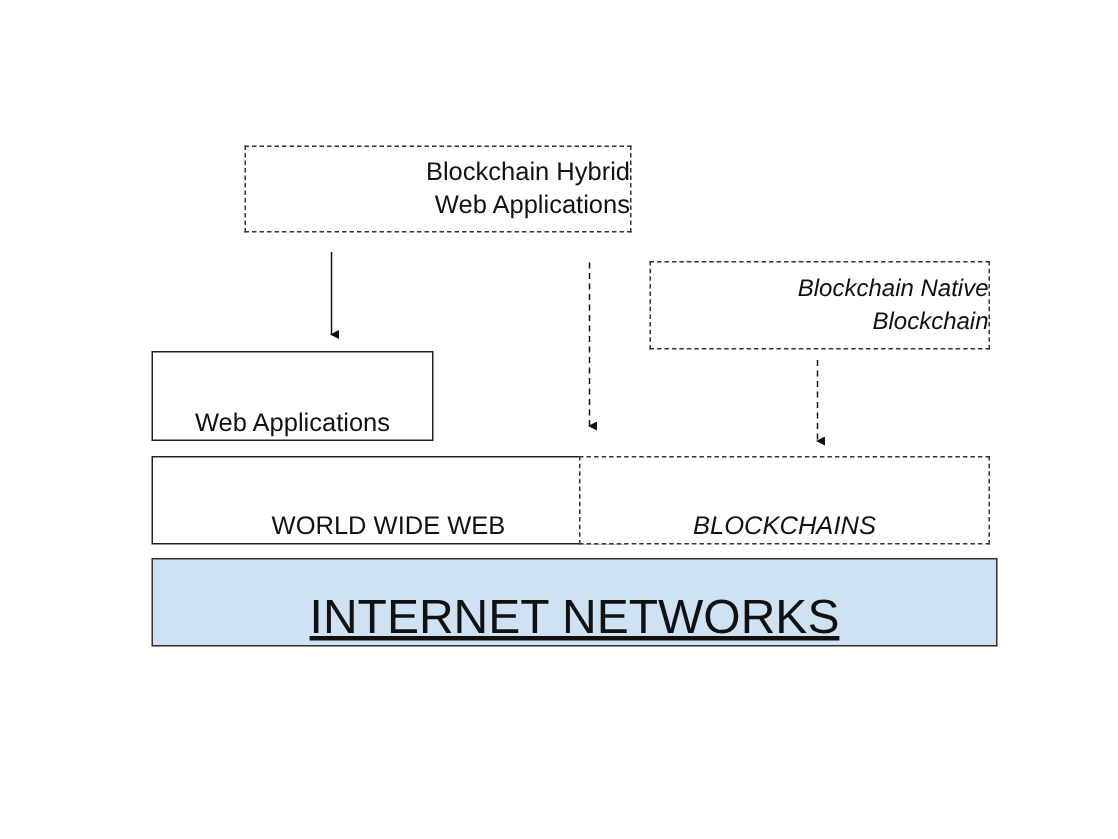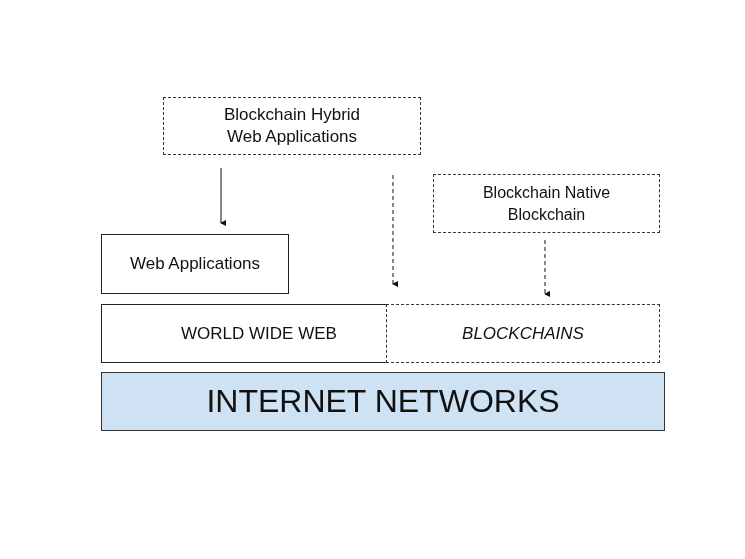--- a/index.html
+++ b/index.html
@@ -1,24 +1,24 @@
 <!DOCTYPE html>
 <html><head>
   <meta charset="utf-8">
   <style>
     html, body { margin: 0; padding: 0; background: #ffffff; }
     body { width: 745px; height: 559px; position: relative; overflow: hidden;
            font-family: "Liberation Sans", sans-serif; color: #111; }
     .box { position: absolute; box-sizing: border-box; display: flex;
-           align-items: center; justify-content: center; text-align: center;
+           align-items: flex-end; justify-content: center; text-align: center;
            background: #fff; }
     .solid { border: 1px solid #222; }
     .dashed { border: 1px dashed #333; }
     .t17 { font-size: 17px; line-height: 22px; }
-    .t16 { font-size: 16px; line-height: 22px; }
+    .t16 { font-size: 16px; line-height: 22px; font-style: italic; }
     .inet { background: #cfe2f3; border: 1px solid #333; font-size: 32px; }
     svg.arrows { position: absolute; left: 0; top: 0; }
   </style>
 </head>
 <body>
 
 <div class="box dashed t17" style="left:163px; top:97px; width:258px; height:58px; flex-direction:column;">
   <span>Blockchain Hybrid</span>
   <span>Web Applications</span>
 </div>
@@ -33,21 +33,21 @@
 </div>
 
 <div class="box solid t17" style="left:101px; top:304px; width:316px; height:59px;">
   <span>WORLD WIDE WEB</span>
 </div>
 
 <div class="box dashed t17" style="left:386px; top:304px; width:274px; height:59px;font-style:italic;">
   <span>BLOCKCHAINS</span>
 </div>
 
-<div class="box inet" style="left:101px; top:372px; width:564px; height:59px;">
+<div class="box inet" style="left:101px; top:372px; width:564px; height:59px;text-decoration:underline;">
   <span>INTERNET NETWORKS</span>
 </div>
 
 <svg class="arrows" width="745" height="559">
   <defs>
     <marker id="ah" markerWidth="6" markerHeight="6" refX="3" refY="5" orient="auto" markerUnits="userSpaceOnUse">
       <path d="M0,0 L6,0 L3,6 Z" fill="#111"></path>
     </marker>
   </defs>
   <line x1="221" y1="168" x2="221" y2="223" stroke="#111" stroke-width="1" marker-end="url(#ah)"></line>

